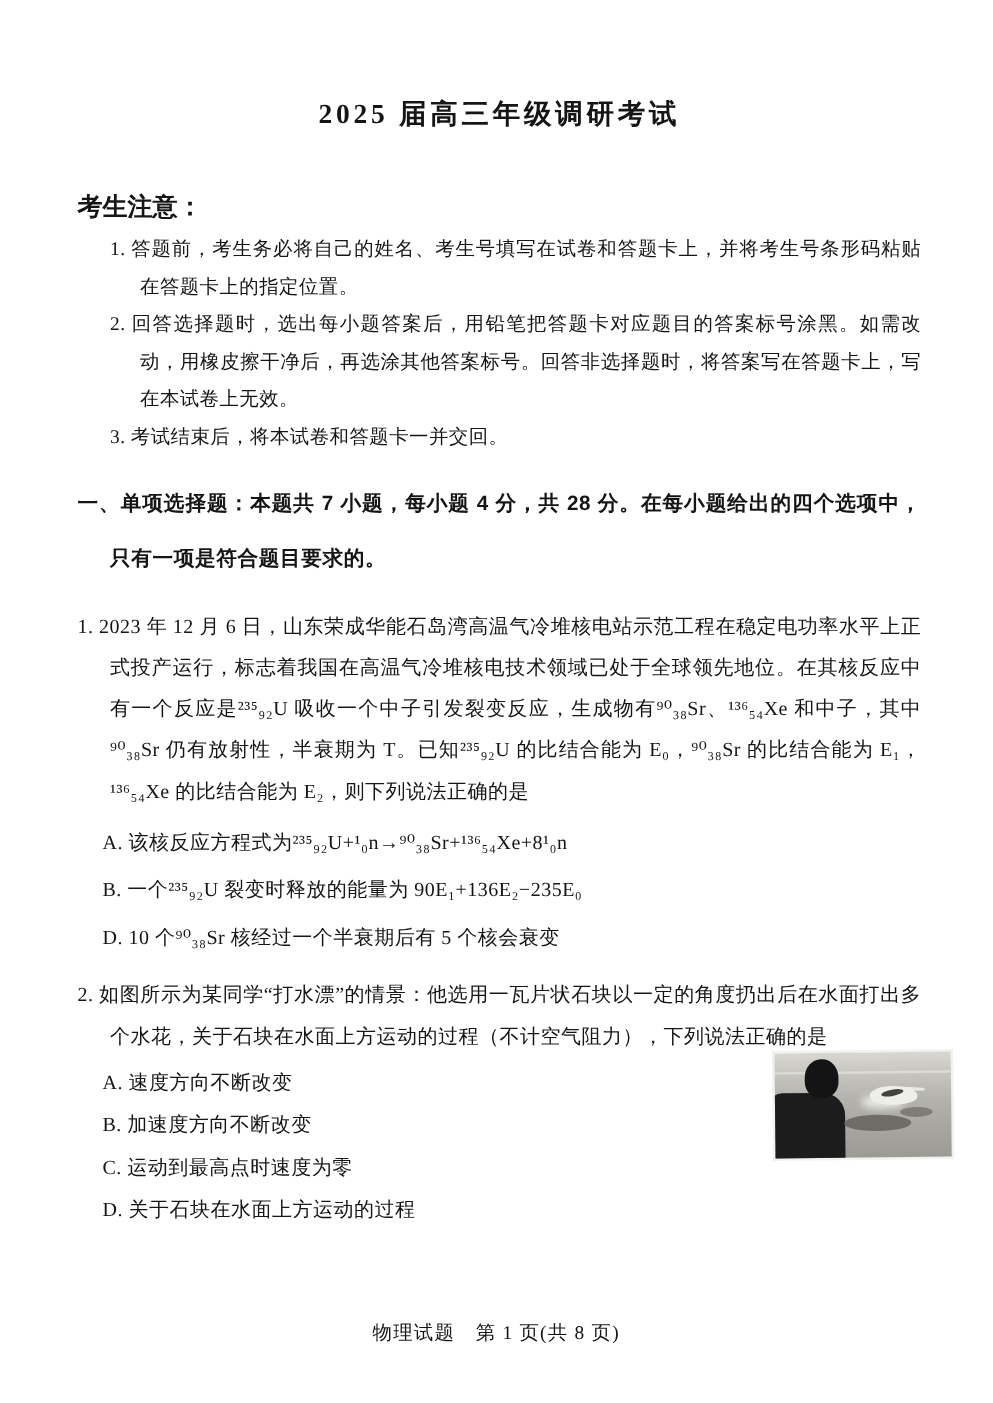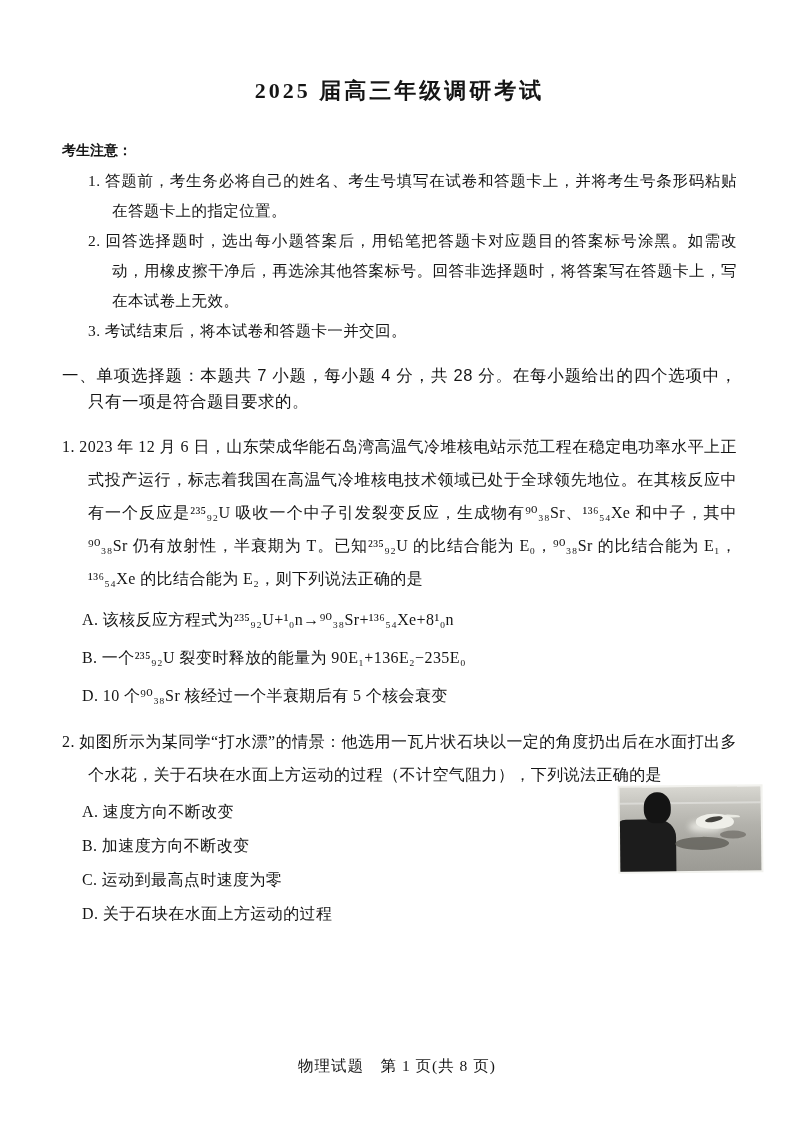--- a/index.html
+++ b/index.html
@@ -21,34 +21,34 @@
   }
   .title {
     margin-top: 40px; text-align: center;
     font-size: 22px; font-weight: 700; letter-spacing: 3px;
   }
   .subject {
     margin-top: 30px; text-align: center;
     font-size: 29px; font-weight: 700; letter-spacing: 2px;
   }
   .notice-heading {
-    margin-top: 36px;
+    margin-top: 46px;
     font-family: "Liberation Sans", "DejaVu Sans", sans-serif;
-    font-weight: 700; font-size: 14px;
+    font-weight: 700; font-size: 20px;
   }
   .notice-list { margin-top: 6px; margin-left: 26px; }
   .notice-item {
     font-size: 15.5px; line-height: 30px; letter-spacing: 0.4px;
     text-align: justify;
     padding-left: 24px; text-indent: -24px;
   }
   .section-heading {
     margin-top: 16px;
     font-family: "Liberation Sans", "DejaVu Sans", sans-serif;
-    font-weight: 400; font-size: 16.5px; line-height: 26px; letter-spacing: 0.5px;
+    font-weight: 700; font-size: 16.5px; line-height: 44px; letter-spacing: 0.5px;
     text-align: justify;
     padding-left: 26px; text-indent: -26px;
   }
   .question { position: relative; }
   .stem {
     margin-top: 16px;
     font-size: 16px; line-height: 33px; letter-spacing: 0.4px;
     text-align: justify;
     padding-left: 26px; text-indent: -26px;
   }

